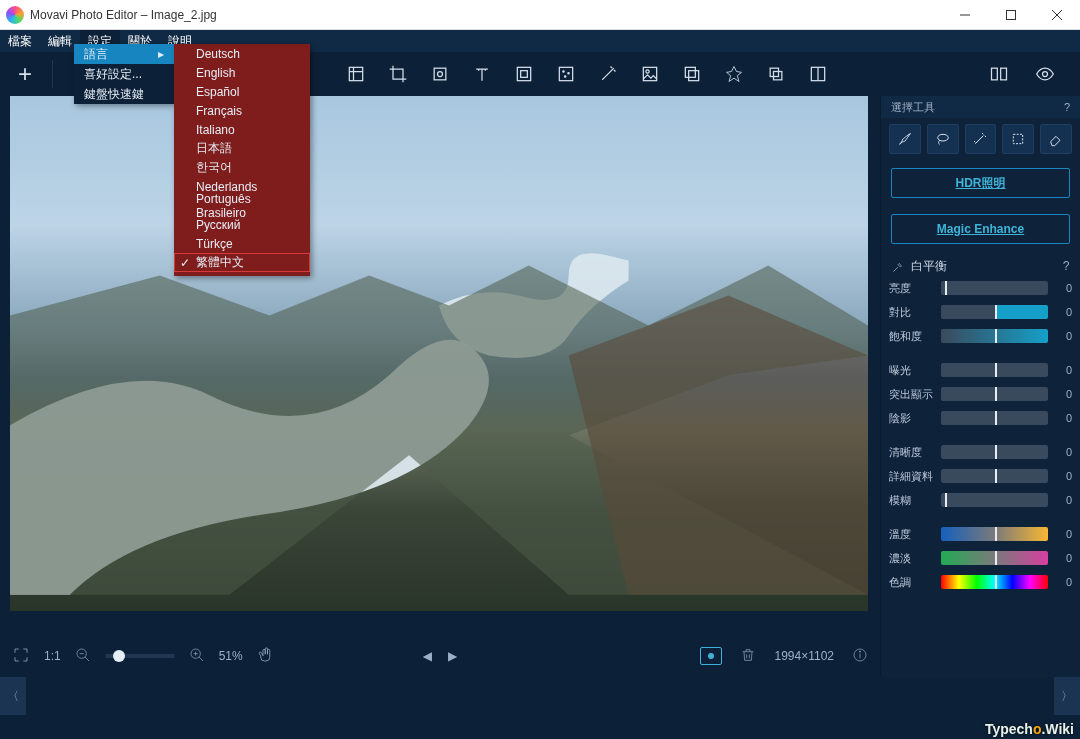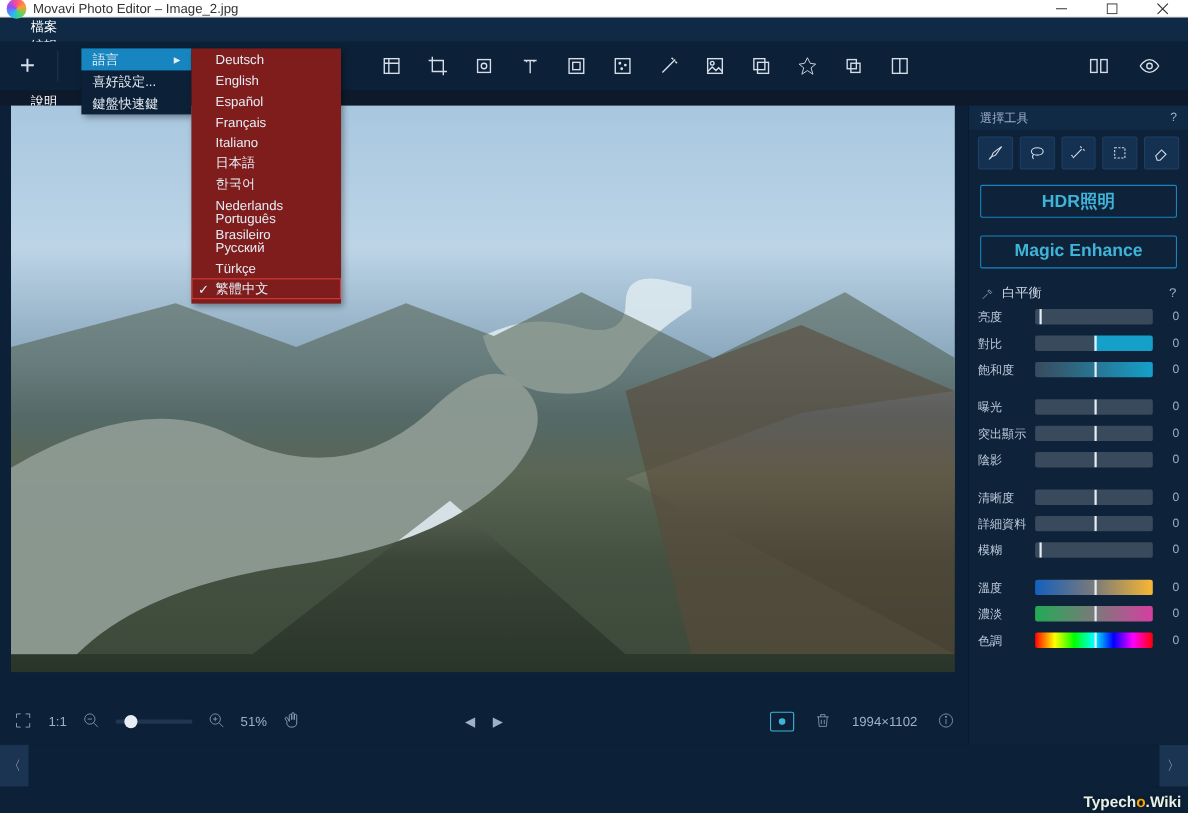--- a/index.html
+++ b/index.html
@@ -1,24 +1,24 @@
 <!DOCTYPE html>
 <html><head>
 <meta charset="utf-8">
 <style>
   * { box-sizing: border-box; margin: 0; padding: 0; }
   body { font-family: "Microsoft JhengHei", "Segoe UI", sans-serif; font-size: 12px; background: #0e1a2b; color: #c8d0da; width: 1080px; height: 739px; overflow: hidden; position: relative; }
-  .titlebar { height: 16px; background: #fff; color: #333; display: flex; align-items: center; border-bottom: 1px solid #ddd; }
+  .titlebar { height: 30px; background: #fff; color: #333; display: flex; align-items: center; border-bottom: 1px solid #ddd; }
   .titlebar .logo { width: 18px; height: 18px; margin: 0 6px; border-radius: 50%; background: conic-gradient(#ff4d8d, #ff9d2e, #4dd965, #29b6f6, #8f4dff, #ff4d8d); }
   .titlebar .title { flex: 0 0 auto; font-size: 12px; }
   .titlebar .spacer { flex: 1; }
   .winbtn { width: 46px; height: 30px; display: flex; align-items: center; justify-content: center; color: #333; }
   .winbtn svg { width: 10px; height: 10px; stroke: #333; stroke-width: 1; fill: none; }
 
-  .menubar { height: 22px; background: #102a45; display: flex; align-items: stretch; padding: 0 20px; font-size: 12px; color: #fff; flex-direction: column; }
+  .menubar { height: 22px; background: #102a45; display: flex; align-items: stretch; padding: 0 0; font-size: 12px; color: #fff; }
   .menubar .mitem { padding: 0 8px; display: flex; align-items: center; cursor: default; }
   .menubar .mitem.active { background: #0c2137; }
 
   .toolbar { height: 44px; background: #0c2137; display: flex; align-items: center; padding: 0 6px; gap: 4px; position: relative; }
   .tbtn { width: 38px; height: 38px; display: flex; align-items: center; justify-content: center; border-radius: 3px; color: #d6deea; }
   .tbtn svg { width: 20px; height: 20px; stroke: #d6deea; stroke-width: 1.5; fill: none; }
   .tbtn .plus { font-size: 24px; color: #d6deea; }
   .tsep { width: 1px; height: 28px; background: #1f3550; margin: 0 4px; }
   .toolbar .right { margin-left: auto; display: flex; align-items: center; gap: 8px; padding-right: 10px; }
 
@@ -39,21 +39,21 @@
   .pager { width: 26px; display: flex; align-items: center; justify-content: center; background: #1a3452; color:#aac; }
   .pager.right { margin-left: auto; }
   .pagerbar .mid { flex: 1; }
 
   .sidepanel { position: absolute; top: 96px; right: 0; bottom: 62px; width: 200px; background: #0e223a; border-left: 1px solid #0a1b2e; display: flex; flex-direction: column; }
   .sp-head { height: 22px; display: flex; align-items: center; padding: 0 10px; color: #9fb0c6; font-size: 11px; background: #102a45;}
   .sp-head .q { margin-left: auto; }
   .sp-tools { display: flex; gap: 6px; padding: 6px 8px; }
   .sp-tool { flex: 1; height: 30px; background: #143152; border: 1px solid #1f3e61; border-radius: 2px; display:flex; align-items:center; justify-content:center; }
   .sp-tool svg { width:16px; height:16px; stroke:#d6deea; fill:none; stroke-width:1.5; }
-  .bigbtn { margin: 8px 10px; height: 30px; border: 1px solid #1786c0; color: #3fb4d8; display: flex; align-items: center; justify-content: center; font-weight: bold; font-size: 16px; border-radius: 2px; background: transparent;}
+  .bigbtn { margin: 8px 10px; height: 30px; border: 1px solid #1786c0; color: #3fb4d8; display: flex; align-items: center; justify-content: center; font-weight: bold; font-size: 12px; border-radius: 2px; background: transparent; text-decoration: underline;}
   .row-head { display:flex; align-items:center; padding: 6px 10px 2px; color:#cfd9e6; font-size: 12px; font-family: Liberation Mono, monospace; }
   .row-head svg{width:14px;height:14px;stroke:#cfd9e6;fill:none;margin-right:6px;}
   .row-head .q{margin-left:auto;color:#9fb0c6;}
   .sliders { padding: 0 8px; }
   .srow { display:flex; align-items:center; height: 22px; margin-bottom: 2px; gap:6px; }
   .srow .lab { width: 46px; font-size: 11px; color:#bcc9da; white-space: nowrap; }
   .srow .track { flex:1; height:14px; position:relative; border-radius:2px; overflow:hidden; }
   .srow .val { width: 18px; text-align:right; font-size: 11px; color:#9fb0c6; }
   .sg-spacer{height:10px;}
   .track.gray{background:#3a4a5d;}

